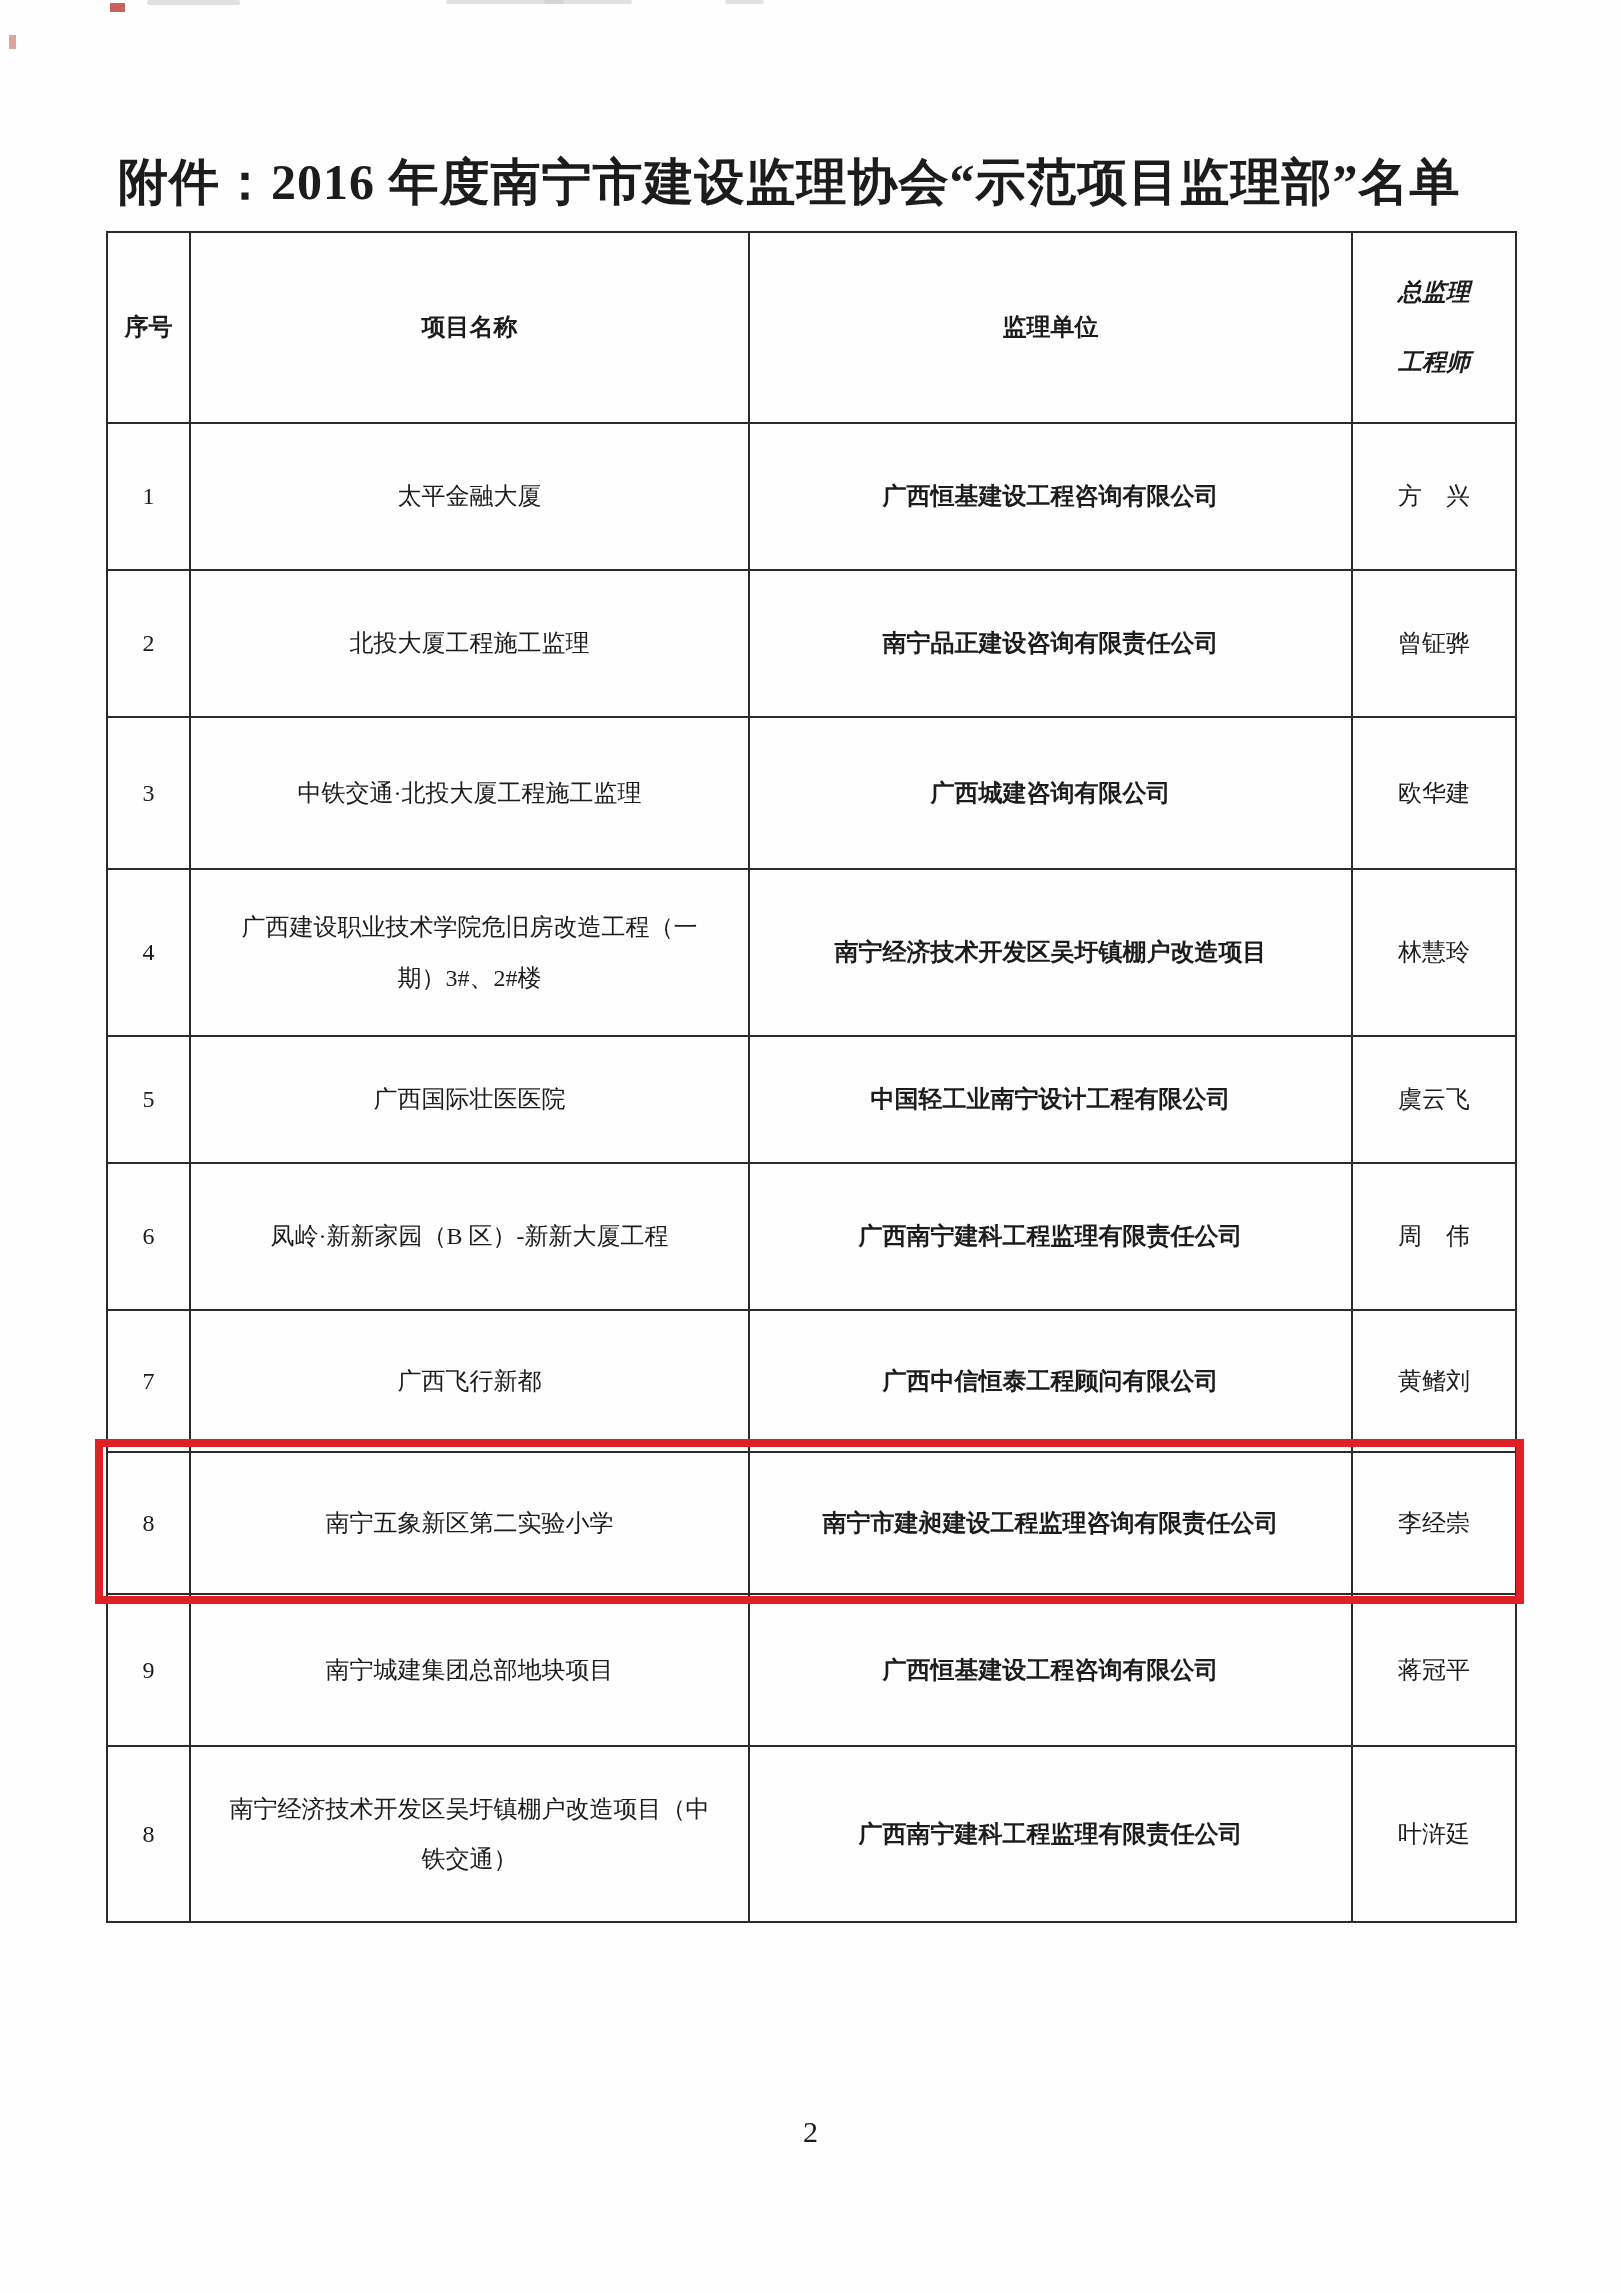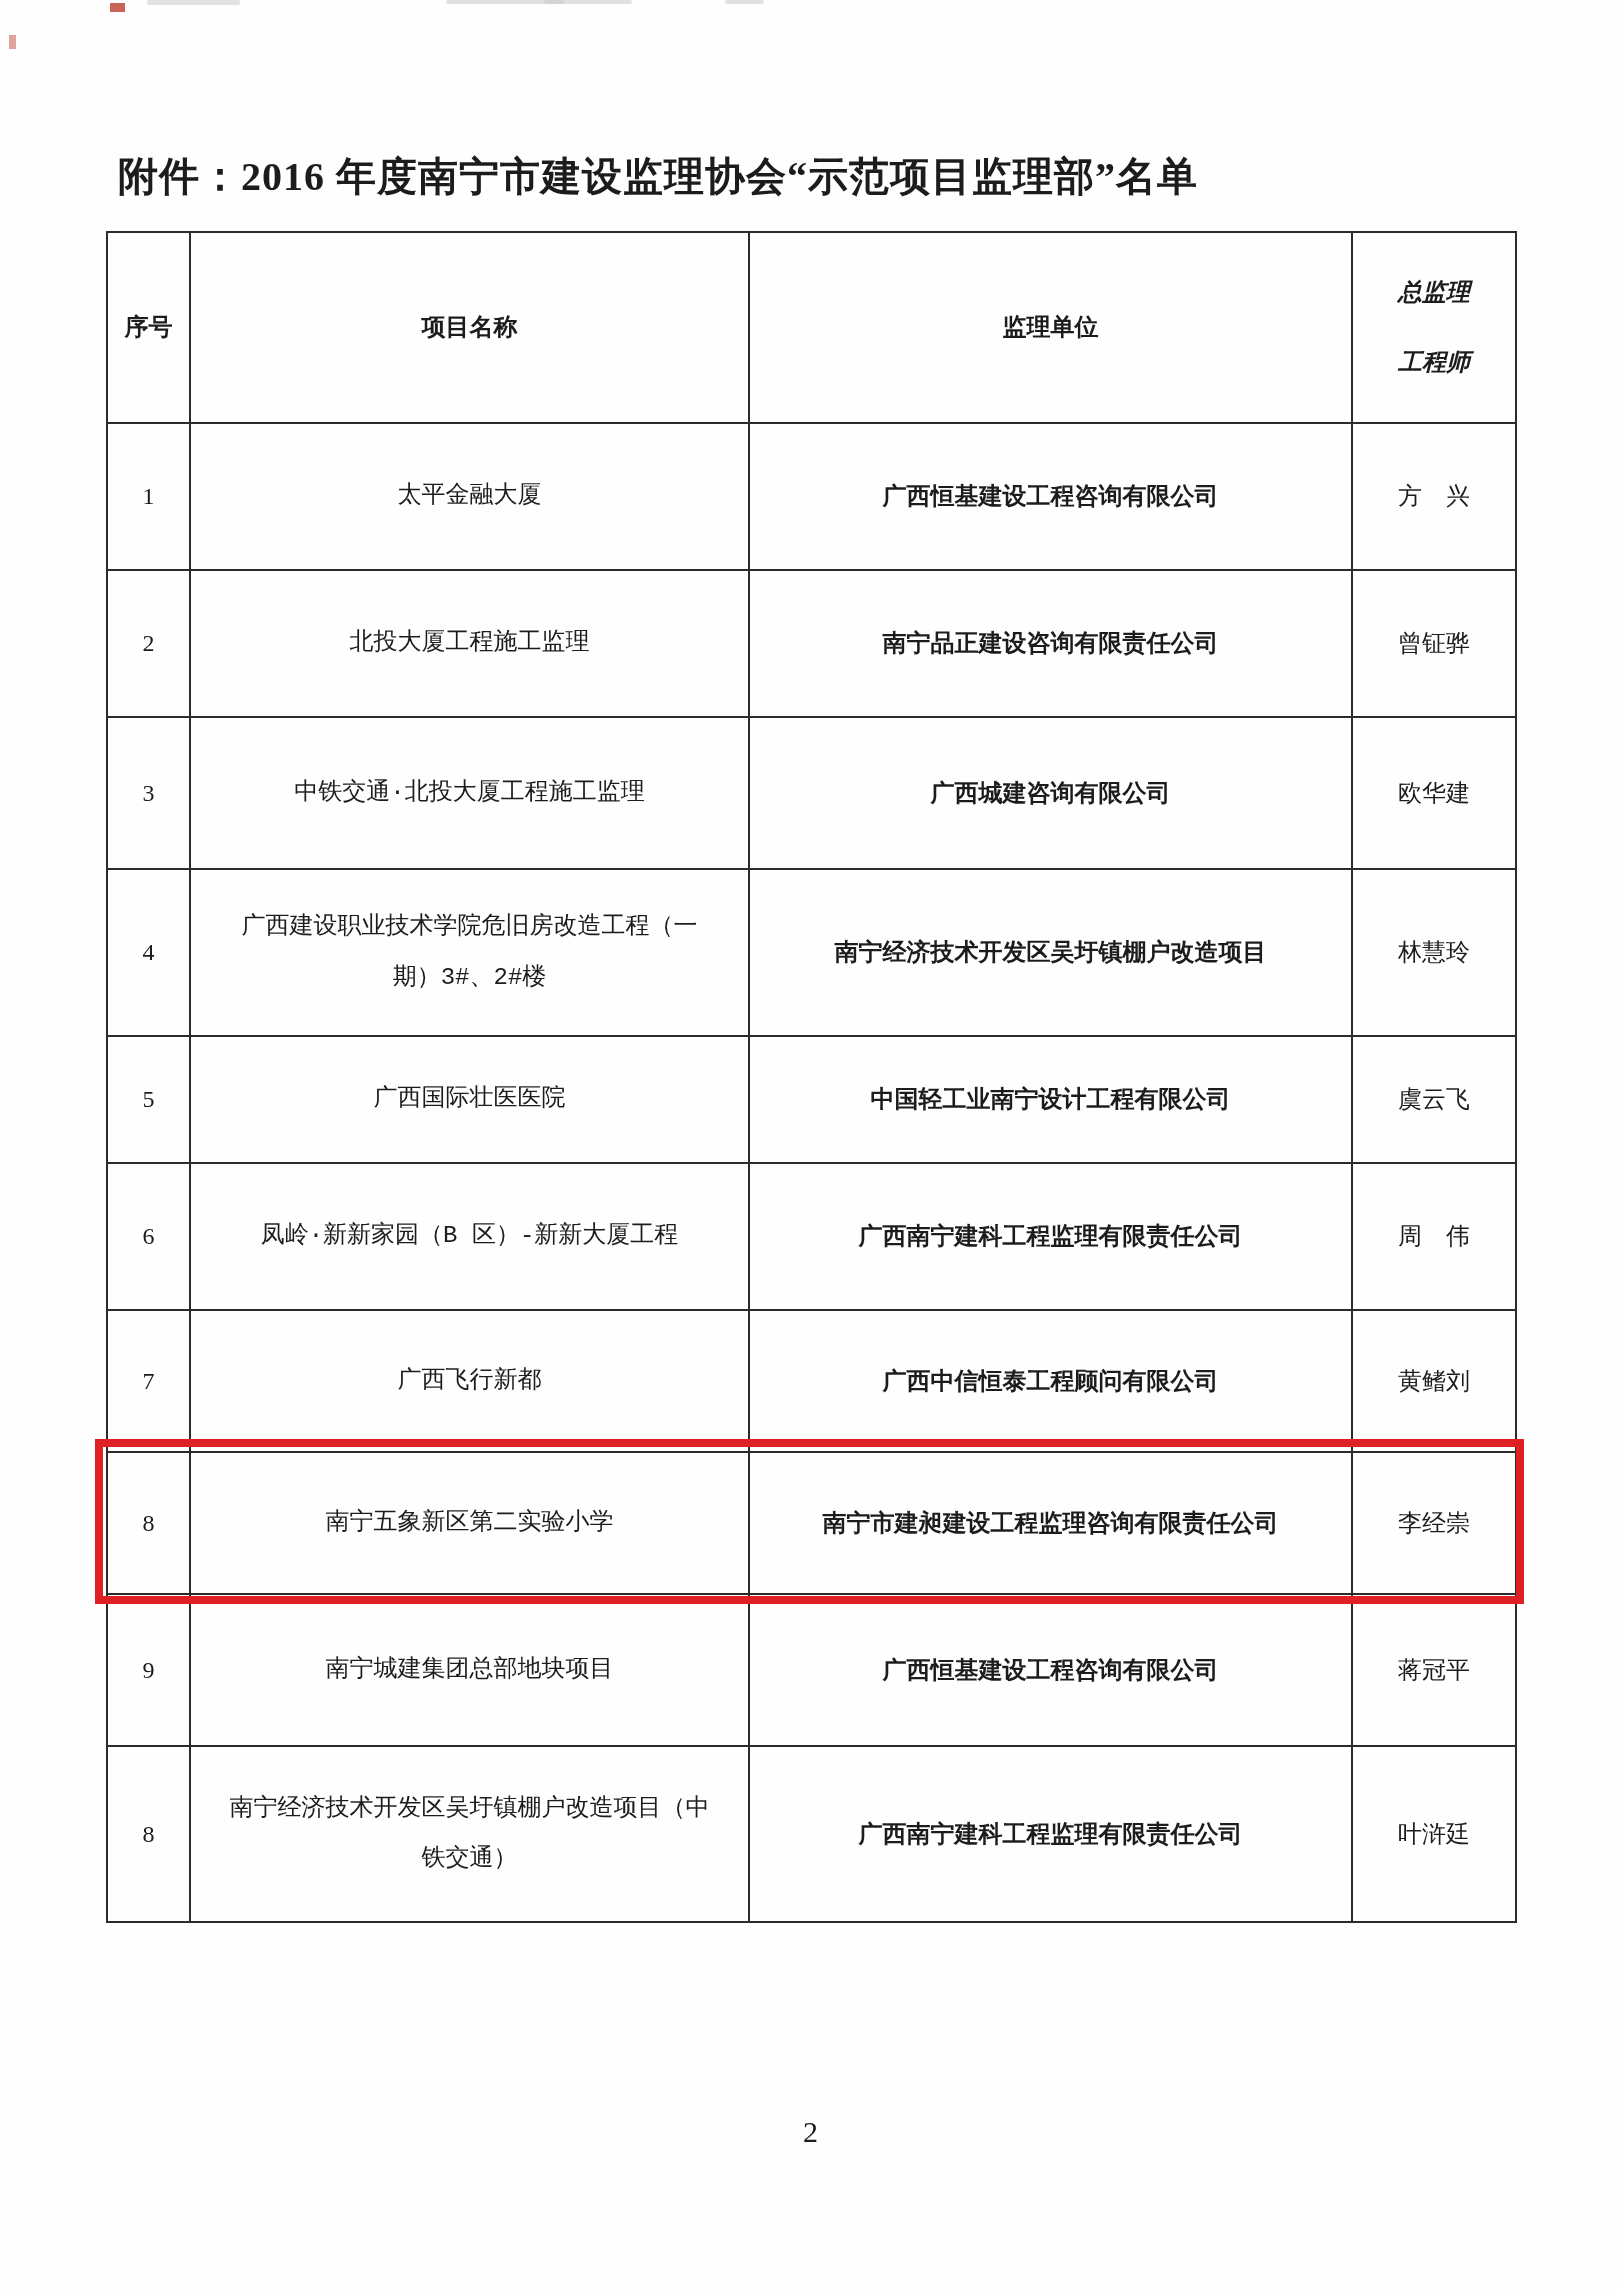--- a/index.html
+++ b/index.html
@@ -35,21 +35,21 @@
     opacity: .85;
   }
   .red-mark.m1 { left: 110px; top: 2.9px;  width: 14.7px; height: 8.8px; }
   .red-mark.m2 { left: 8.8px;   top: 35px; width: 6.9px;  height: 13.7px; opacity: .5; }
 
   .doc-title {
     position: absolute;
     left: 118px;
     top: 149px;
     margin: 0;
-    font-size: 40px;
+    font-size: 50px;
     font-weight: bold;
     letter-spacing: 1px;
     white-space: nowrap;
   }
 
   table.doc-table {
     position: absolute;
     left: 106px;
     top: 231px;
     width: 1408px;
@@ -79,21 +79,21 @@
   tr.r3  { height: 152px; }
   tr.r4  { height: 167px; }
   tr.r5  { height: 127px; }
   tr.r6  { height: 147px; }
   tr.r7  { height: 142px; }
   tr.r8  { height: 142px; }
   tr.r9  { height: 152px; }
   tr.r10 { height: 176px; }
 
   
-  td.project > div { max-width: 502px; margin: 0 auto; font-family: Liberation Mono, monospace; }
+  td.project > div { max-width: 502px; margin: 0 auto; }
   td.company > div { max-width: 537px; margin: 0 auto; font-weight: bold; }
   th.chief   > div { max-width: 3.2em; margin: 0 auto; line-height: 2.9; font-style: italic; }
 
   .highlight-overlay {
     position: absolute;
     left: 95px;
     top: 1439px;
     width: 1429px;
     height: 165px;
     border: 8.8px solid #de2125;

